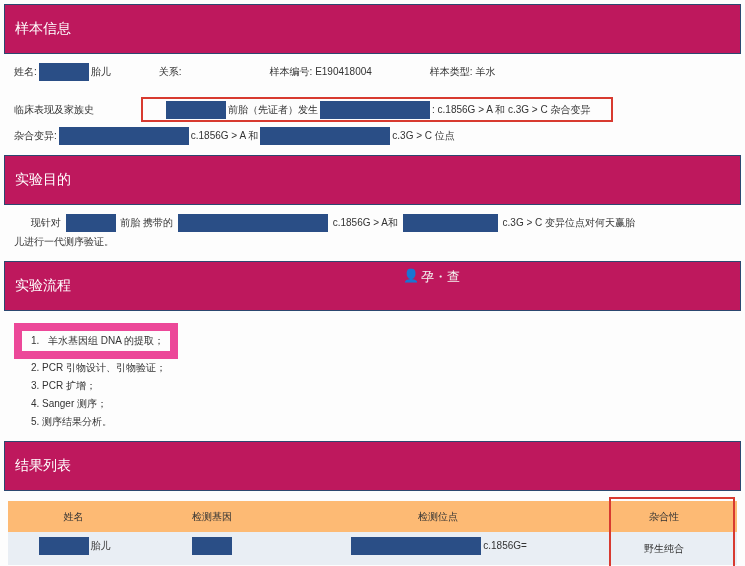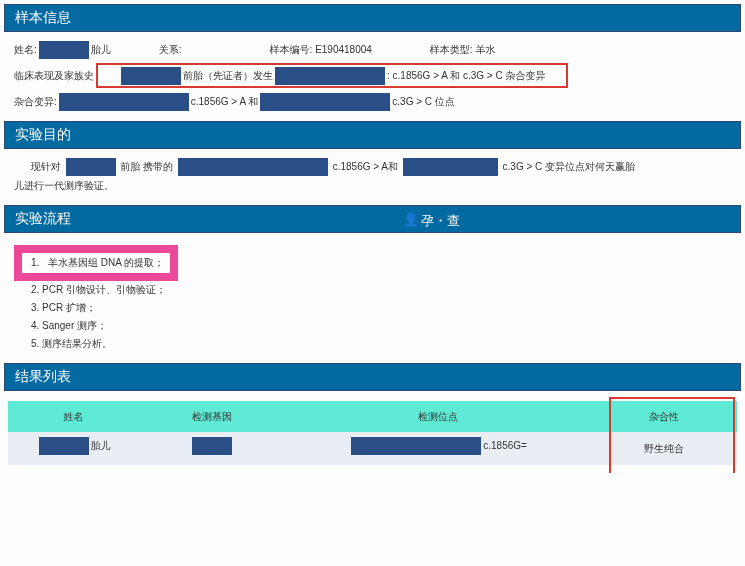--- a/index.html
+++ b/index.html
@@ -6,23 +6,23 @@
   body {
     margin: 0;
     padding: 4px;
     font-family: "Microsoft YaHei", "SimSun", Arial, sans-serif;
     font-size: 14px;
     color: #333;
     background: #fdfdfd;
     width: 745px;
   }
   .section-header {
-    background: #0369a1;
+    background: #be185d;
     color: #fff;
-    padding: 4px 10px;
+    padding: 15px 10px;
     font-size: 14px;
     font-weight: 500;
     border: 1px solid #2c4870;
   }
   .section-body {
     padding: 8px 10px 10px 10px;
     font-size: 10px;
     line-height: 1.9;
   }
   .row { display: flex; flex-wrap: wrap; align-items: center; }
@@ -56,21 +56,21 @@
   ol li { line-height: 1.8; }
   table {
     width: 100%;
     border-collapse: collapse;
     margin-top: 6px;
   }
   th {
     font-weight: 500;
     padding: 6px 4px;
     text-align: center;
-    background: #5eead4;
+    background: #fdba74;
   }
   td {
     padding: 4px 4px;
     text-align: center;
     vertical-align: middle;
   }
   tbody tr:nth-child(odd) td { background: #e9eef4; }
   tbody tr:nth-child(even) td { background: #fdfdfd; }
   .cell-inner { display: inline-flex; align-items: center; justify-content: center; }
   .th-red { position: relative; }
@@ -106,21 +106,21 @@
     <span class="field" style="margin-left:70px;">
       <span>样本编号:</span>&nbsp;
       <span>E190418004</span>
     </span>
     <span class="field" style="margin-left:40px;">
       <span>样本类型:</span>&nbsp;
       <span>羊水</span>
     </span>
   </div>
 
-  <div class="row" style="margin-top:4px;">
+  <div class="row" style="margin-top:16px;gap:45px;">
     <span>临床表现及家族史</span>
     <span class="red-outline" style="margin-left:2px;">
       <span class="blue-box bw-60"></span>
       <span>前胎（先证者）发生</span>
       <span class="blue-box bw-110"></span>
       <span>: c.1856G &gt; A 和 c.3G &gt; C 杂合变异</span>
     </span>
   </div>
 
   <div class="row" style="margin-top:4px;">

